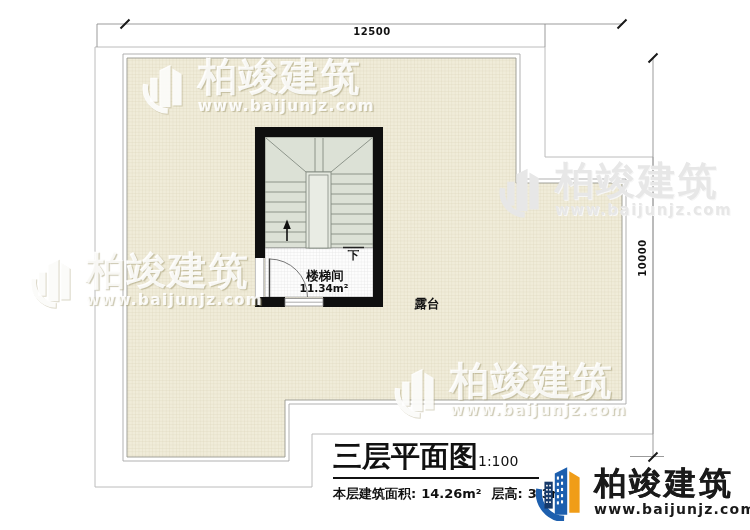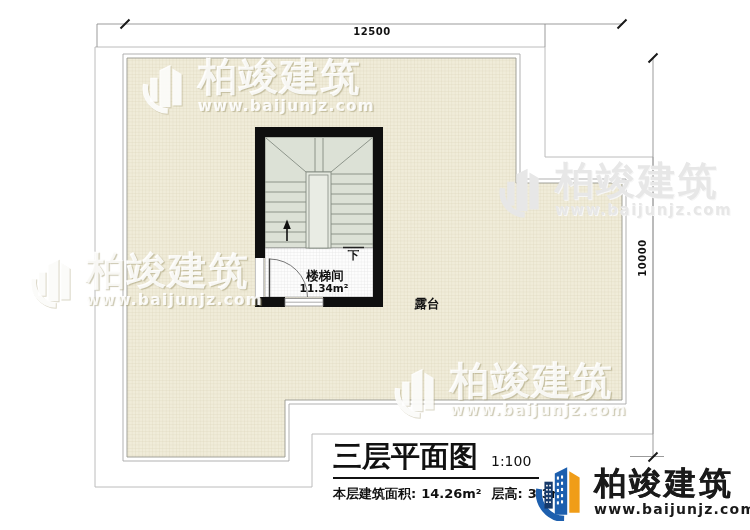--- a/index.html
+++ b/index.html
@@ -20,21 +20,21 @@
   .wm .brand{font-size:39px;font-weight:bold;letter-spacing:2px;}
   .wm .url{font-size:15px;font-weight:bold;letter-spacing:1.5px;margin-top:3px;}
   .wm.emboss{color:rgba(255,255,255,.85);
     text-shadow:1.2px 1.2px 1px rgba(163,155,115,.55),-.5px -.5px .5px rgba(255,255,255,.7);}
   .wm.emboss .ic{color:rgba(255,255,255,.9);filter:drop-shadow(1px 1px .5px rgba(163,155,115,.45));}
   .wm.gray{color:#e7e7e7;text-shadow:1px 1px 0 #f6f6f6;}
   .wm.gray .ic{color:#e7e7e7;}
 
   
   .titleblock{position:absolute;left:333px;top:441px;width:212px;}
-  .titleblock .row1{display:flex;align-items:baseline;gap:13px;
+  .titleblock .row1{display:flex;align-items:baseline;gap:0;
     border-bottom:2.5px solid #111;padding-bottom:4px;width:206px;}
   .titleblock .t{font-size:29px;font-weight:600;letter-spacing:0px;line-height:1.1;}
   .titleblock .s{font-size:14px;font-weight:400;}
   .titleblock .row2{display:flex;align-items:baseline;gap:5px;margin-top:6px;
     font-size:13px;font-weight:600;white-space:nowrap;}
   .titleblock .gap{width:9px;}
 
   
   .brandlogo{position:absolute;left:533px;top:461px;display:flex;align-items:center;gap:5px;}
   .brandlogo .ic{width:56px;height:60px;flex:0 0 auto;}

